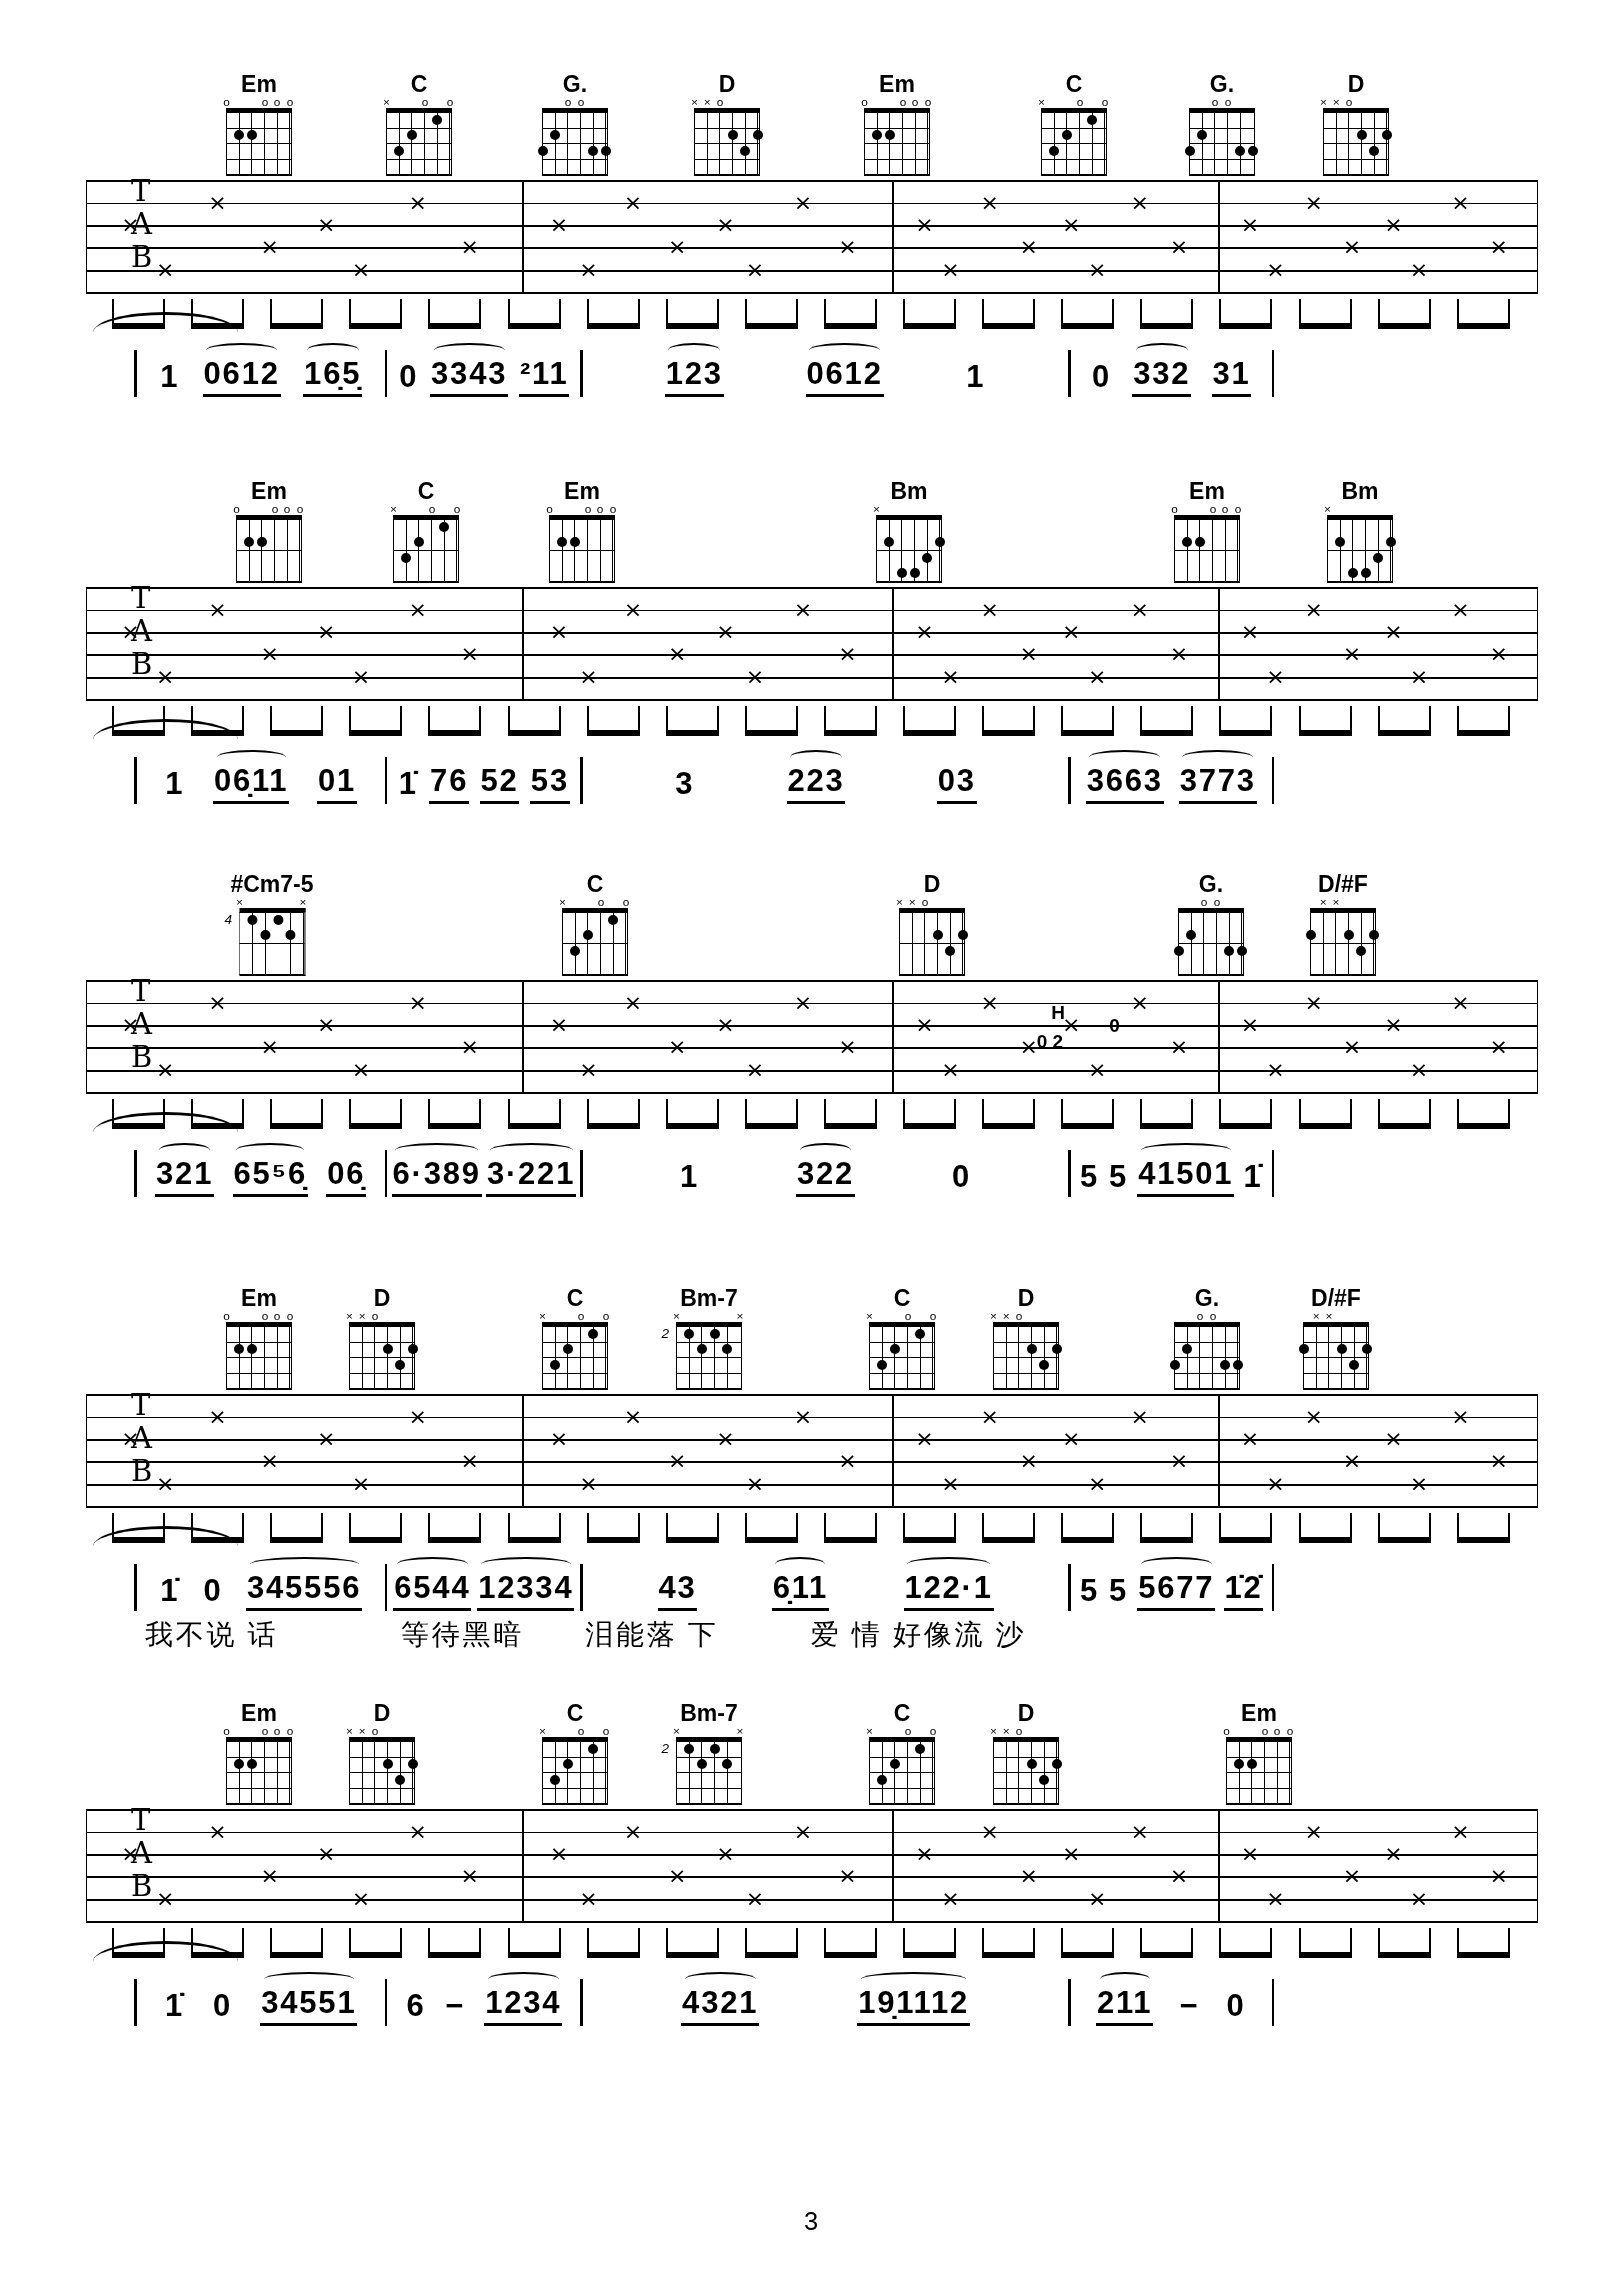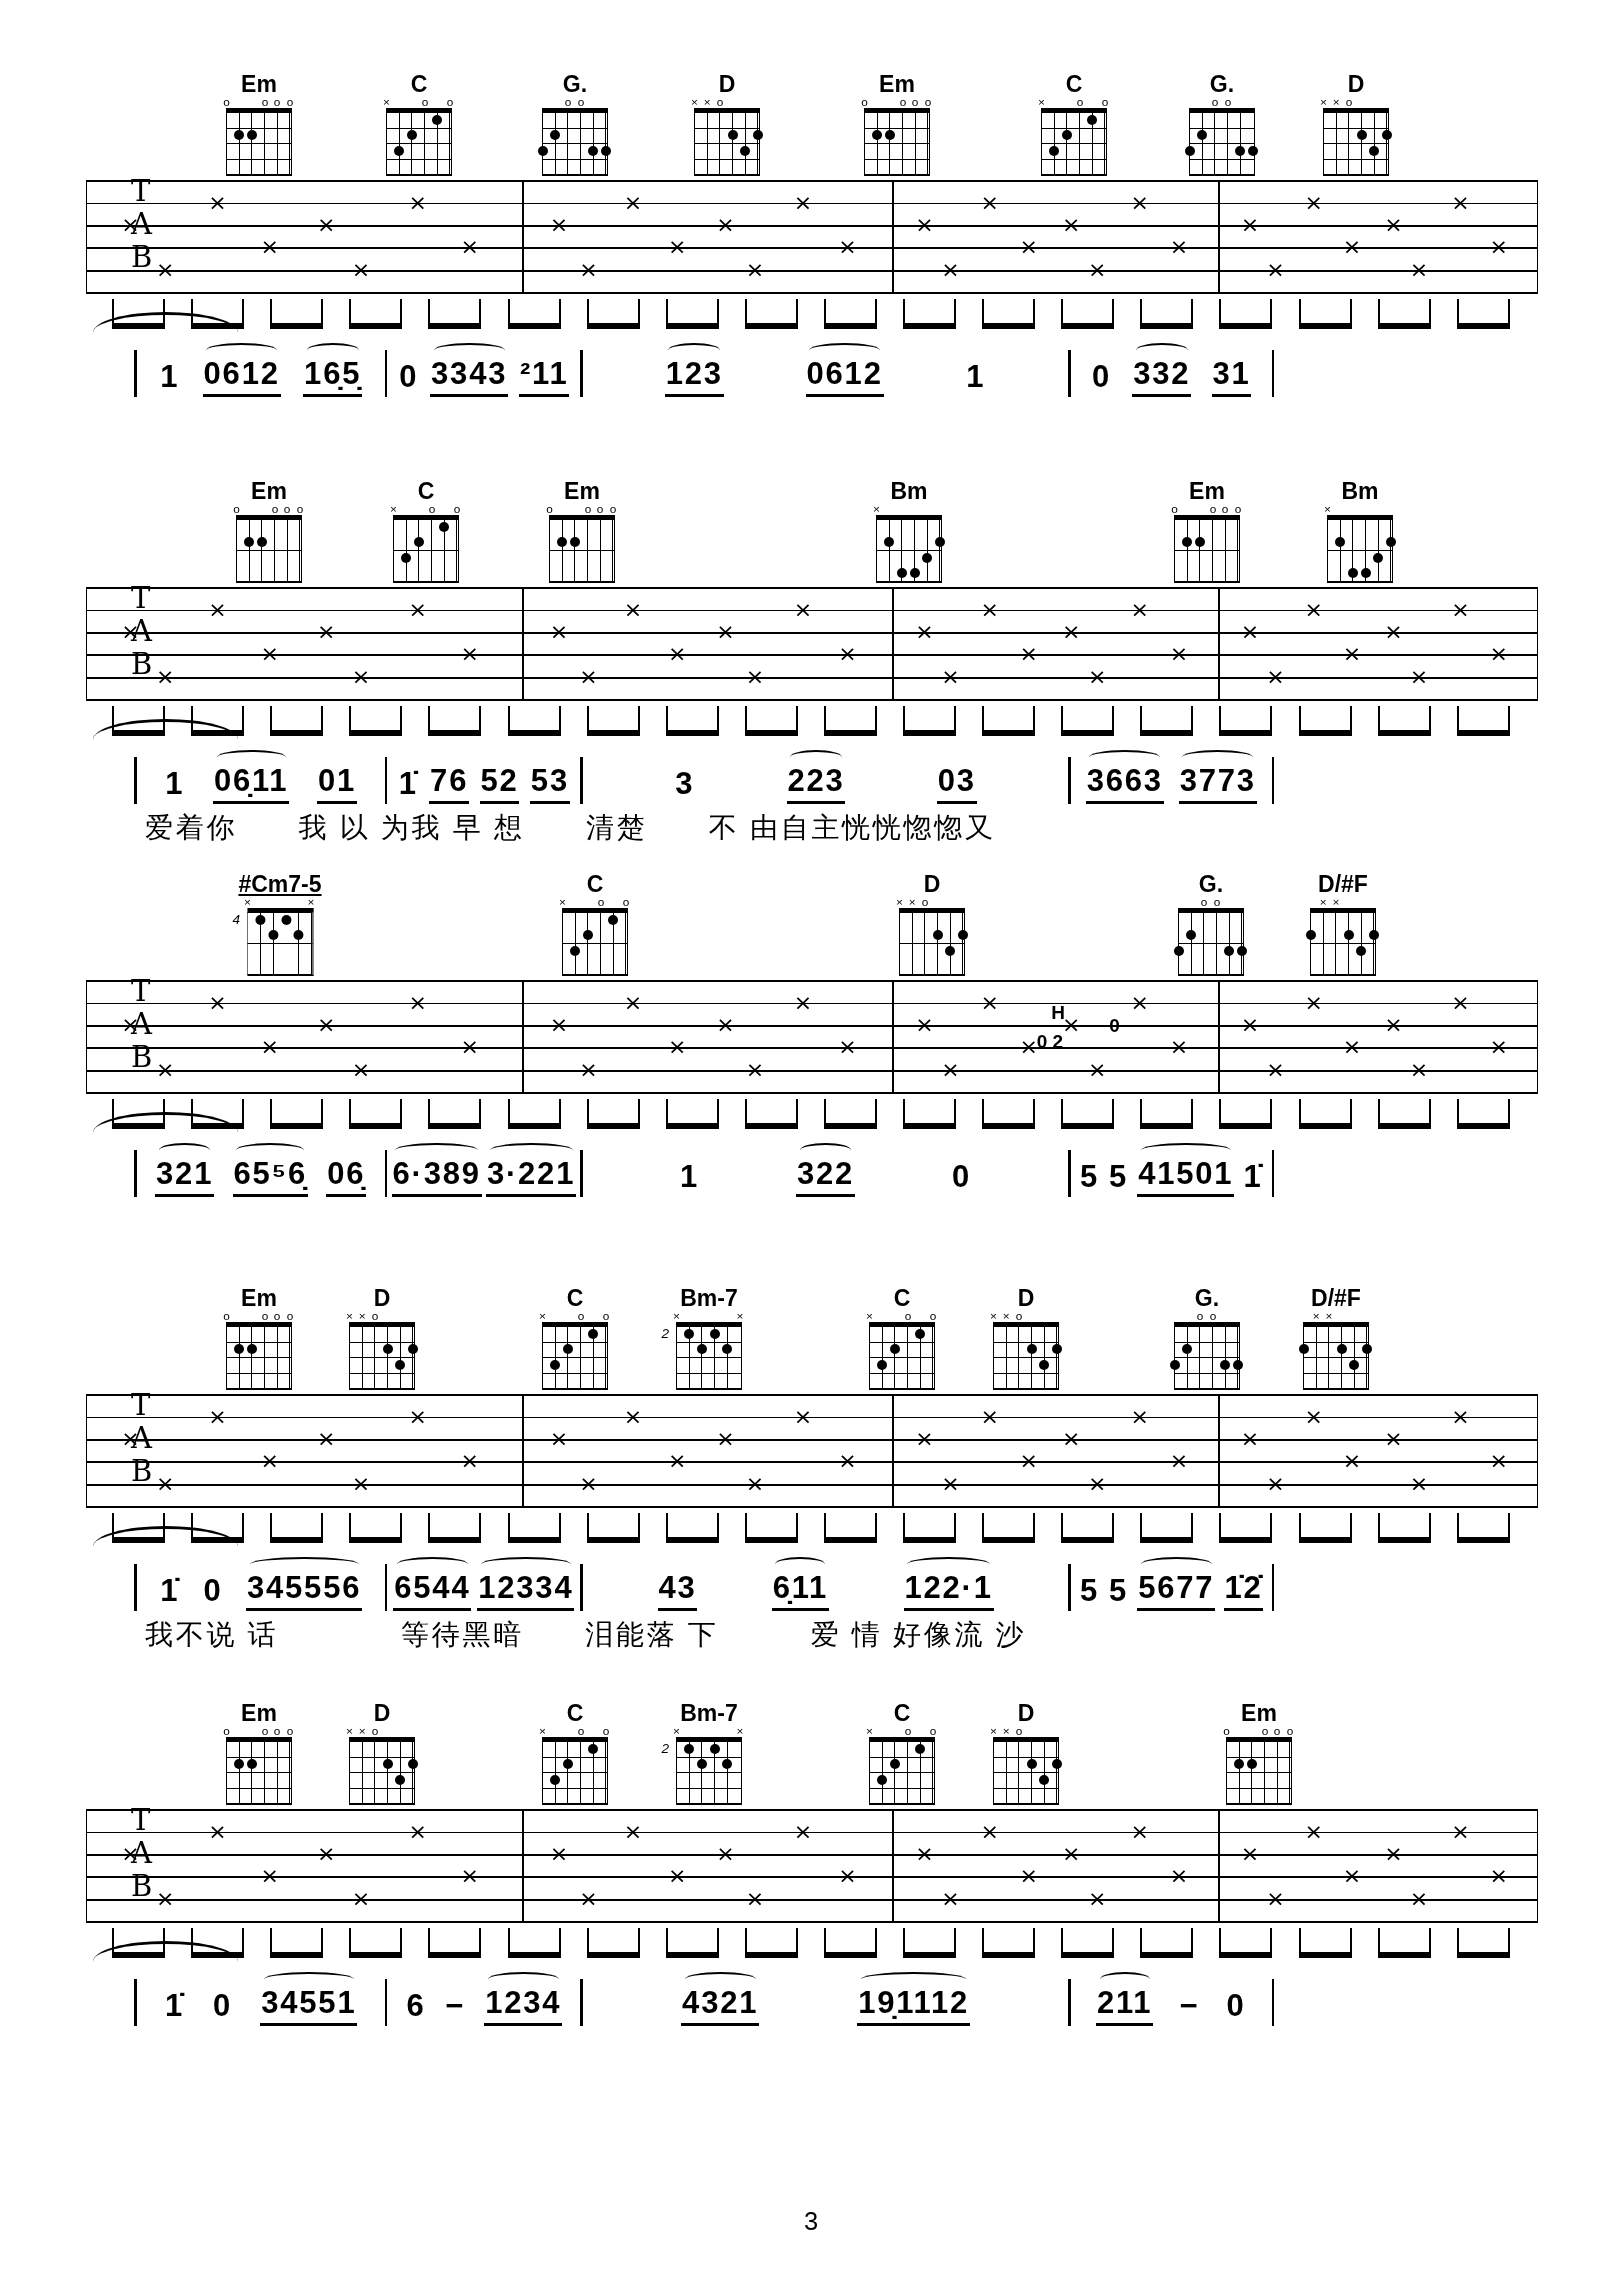--- a/index.html
+++ b/index.html
@@ -415,24 +415,23 @@
             <span class="tok u arc">223</span>
             <span class="tok u">03</span>
           </div>
           <div class="mbar"></div>
           <div class="measure" style="width: 201px;">
             <span class="tok u arc">3663</span>
             <span class="tok u arc">3773</span>
           </div>
           <div class="mbar"></div>
         </div>
-        <div class="lyric">爱着你　　我 以 为我 早 想　　清楚　　不 由自主恍恍惚惚又</div>
       </div>
       <div class="system" style="top: 873px;">
-        <div class="chord" style="left: 280px; text-decoration: underline;">
+        <div class="chord" style="left: 272px;">
           <div class="chord-name">#Cm7-5</div>
           <div class="markers">
             <span style="left: -5.5px;">×</span>
             <span style="left: 58px;">×</span>
           </div>
           <div class="grid">
             <div class="fretnum">4</div>
             <div class="dot" style="left: 8.2px; top: 2.7px;"></div>
             <div class="dot" style="left: 34px; top: 2.7px;"></div>
             <div class="dot" style="left: 21px; top: 18px;"></div>

